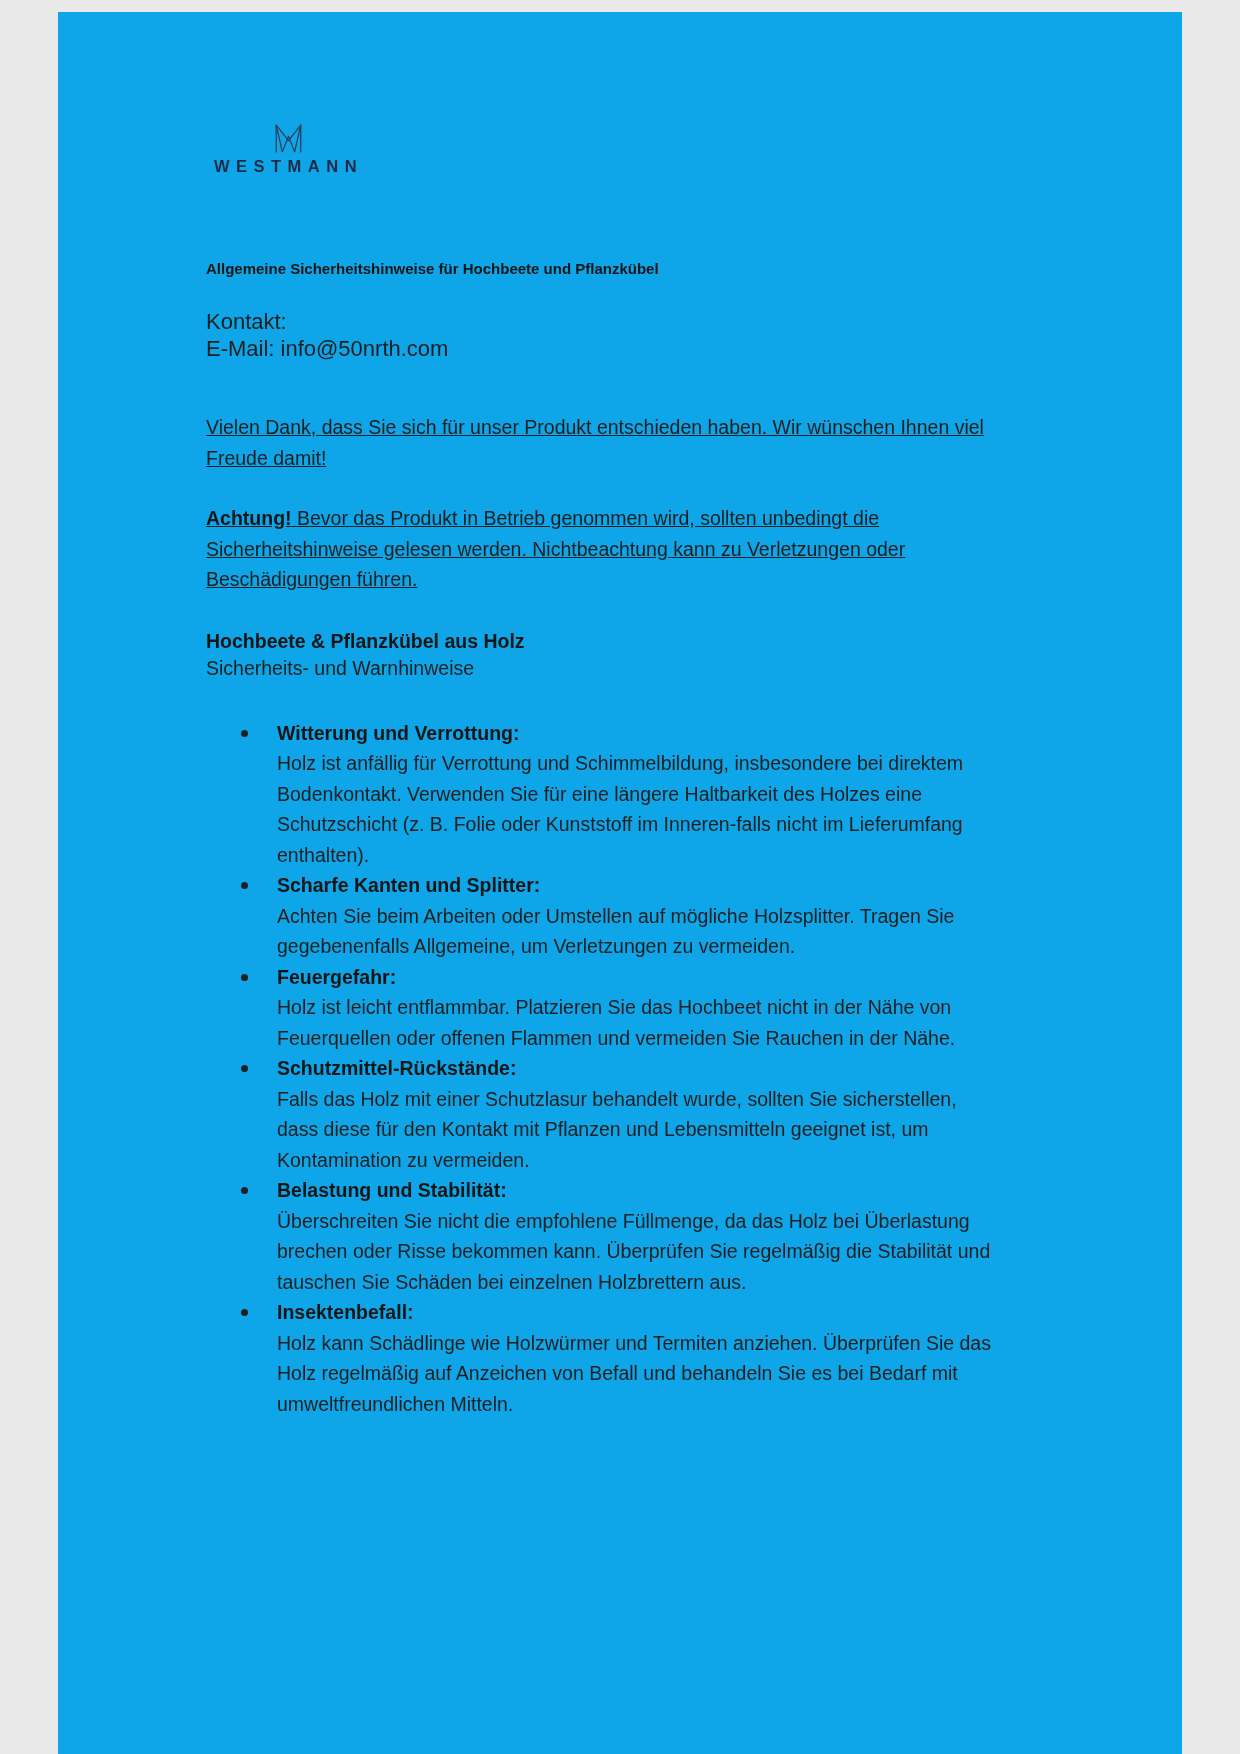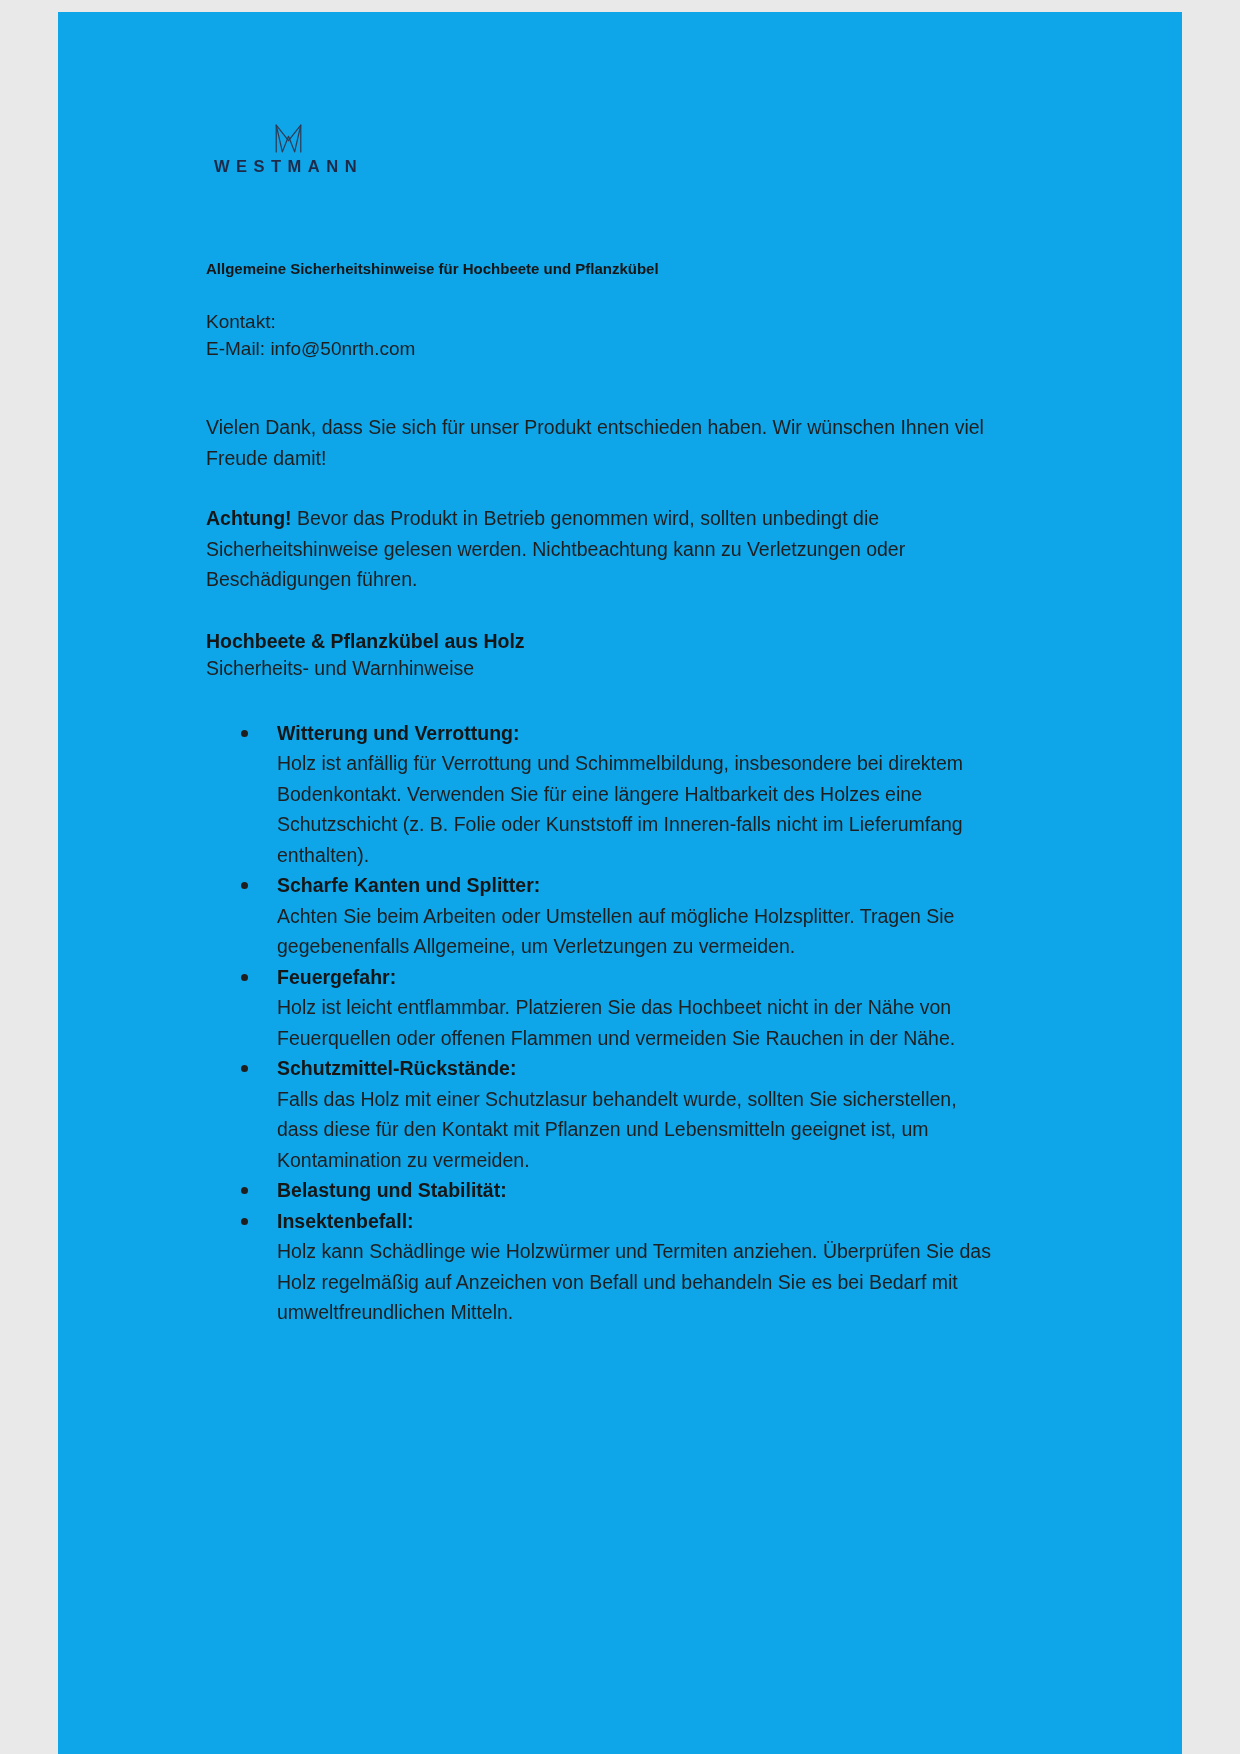--- a/index.html
+++ b/index.html
@@ -41,27 +41,28 @@
   .doc-title {
     margin-top: 78px;
     font-size: 15px;
     line-height: 30px;
     font-weight: 700;
     color: #161616;
   }
 
   .contact {
     margin-top: 25px;
-    font-size: 19px;
+    font-size: 22px;
     line-height: 26.5px;
   }
 
   .para {
     font-size: 19.5px;
     line-height: 30.5px;
+    text-decoration: underline;
   }
   .para-intro   { margin-top: 50px; }
   .para-warning { margin-top: 30px; }
   .bold { font-weight: 700; color: #161616; }
 
   .section-head {
     margin-top: 33px;
     font-size: 19.5px;
     line-height: 27px;
   }
@@ -133,20 +134,21 @@
       <li>
         <div class="term">Feuergefahr:</div>
         <div class="desc">Holz ist leicht entflammbar. Platzieren Sie das Hochbeet nicht in der Nähe von Feuerquellen oder offenen Flammen und vermeiden Sie Rauchen in der Nähe.</div>
       </li>
       <li>
         <div class="term">Schutzmittel-Rückstände:</div>
         <div class="desc">Falls das Holz mit einer Schutzlasur behandelt wurde, sollten Sie sicherstellen, dass diese für den Kontakt mit Pflanzen und Lebensmitteln geeignet ist, um Kontamination zu vermeiden.</div>
       </li>
       <li>
         <div class="term">Belastung und Stabilität:</div>
+        <div class="desc">Überschreiten Sie nicht die empfohlene Füllmenge, da das Holz bei Überlastung brechen oder Risse bekommen kann. Überprüfen Sie regelmäßig die Stabilität und tauschen Sie Schäden bei einzelnen Holzbrettern aus.</div>
       </li>
       <li>
         <div class="term">Insektenbefall:</div>
         <div class="desc">Holz kann Schädlinge wie Holzwürmer und Termiten anziehen. Überprüfen Sie das Holz regelmäßig auf Anzeichen von Befall und behandeln Sie es bei Bedarf mit umweltfreundlichen Mitteln.</div>
       </li>
     </ul>
 
   </div>
 </div>
 

